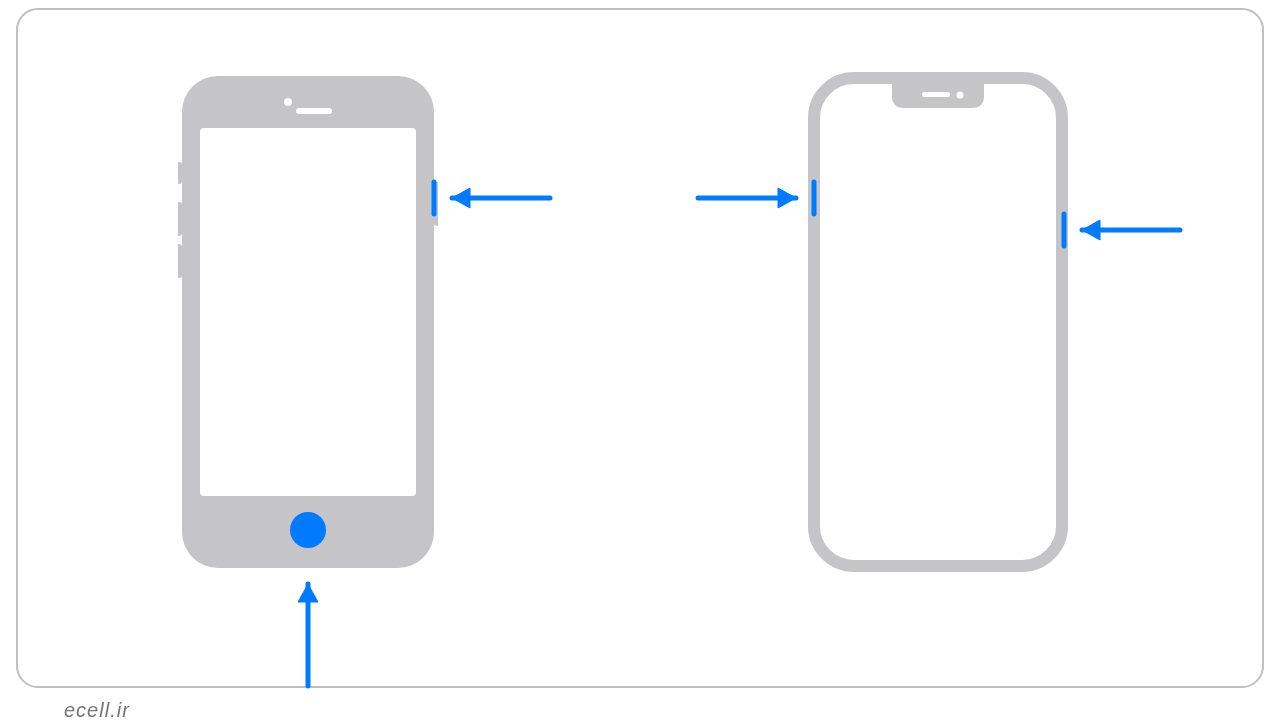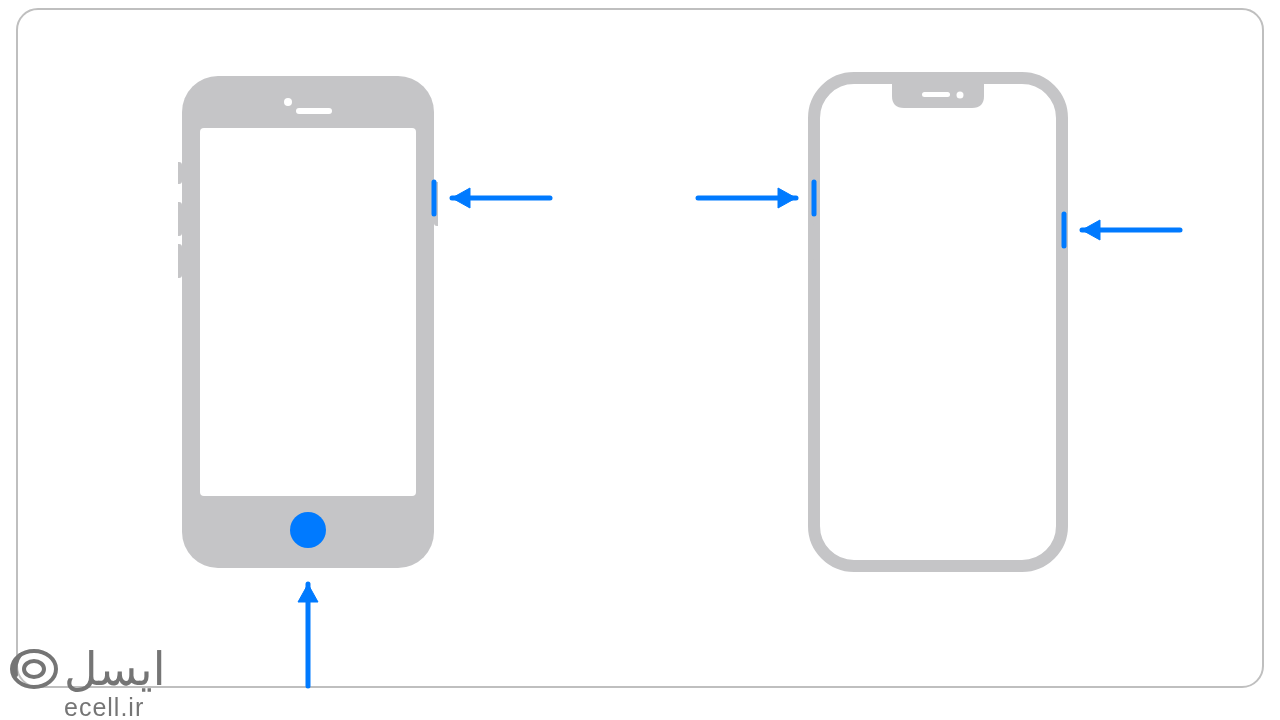--- a/index.html
+++ b/index.html
@@ -34,24 +34,25 @@
     display: flex;
     align-items: center;
     gap: 6px;
   }
   .logo .brand {
     font-size: 46px;
     font-weight: 500;
     letter-spacing: -2px;
   }
   .logo .url {
-    font-size: 25px;
+    font-size: 20px;
     letter-spacing: 1px;
     margin-top: 2px;
     margin-left: 54px;
+    font-style: italic;
   }
   .logo svg {
     display: block;
   }
   
   .arrow {
     position: absolute;
     stroke: #007aff;
     fill: #007aff;
   }
@@ -115,22 +116,14 @@
 
   <svg class="arrow" style="left:1042px; top:200px;" width="130" height="40" viewBox="0 0 130 40">
     <line x1="4" y1="4" x2="4" y2="36" stroke="#007aff" stroke-width="5" stroke-linecap="round"></line>
     <line x1="22" y1="20" x2="120" y2="20" stroke="#007aff" stroke-width="5" stroke-linecap="round"></line>
     <polygon points="22,20 40,10 40,30" fill="#007aff"></polygon>
   </svg>
 
 </div>
 
 <div class="logo">
-  <div class="row1">
-    <svg width="48" height="48" viewBox="0 0 48 48">
-      <ellipse cx="24" cy="24" rx="22" ry="18" fill="none" stroke="#757575" stroke-width="4"></ellipse>
-      <ellipse cx="24" cy="24" rx="10" ry="8" fill="none" stroke="#757575" stroke-width="4"></ellipse>
-      <path d="M10 10 Q4 18 6 30" fill="none" stroke="#757575" stroke-width="4" stroke-linecap="round"></path>
-    </svg>
-    <span class="brand">ایسل</span>
-  </div>
   <div class="url">ecell.ir</div>
 </div>
 
 </body></html>

